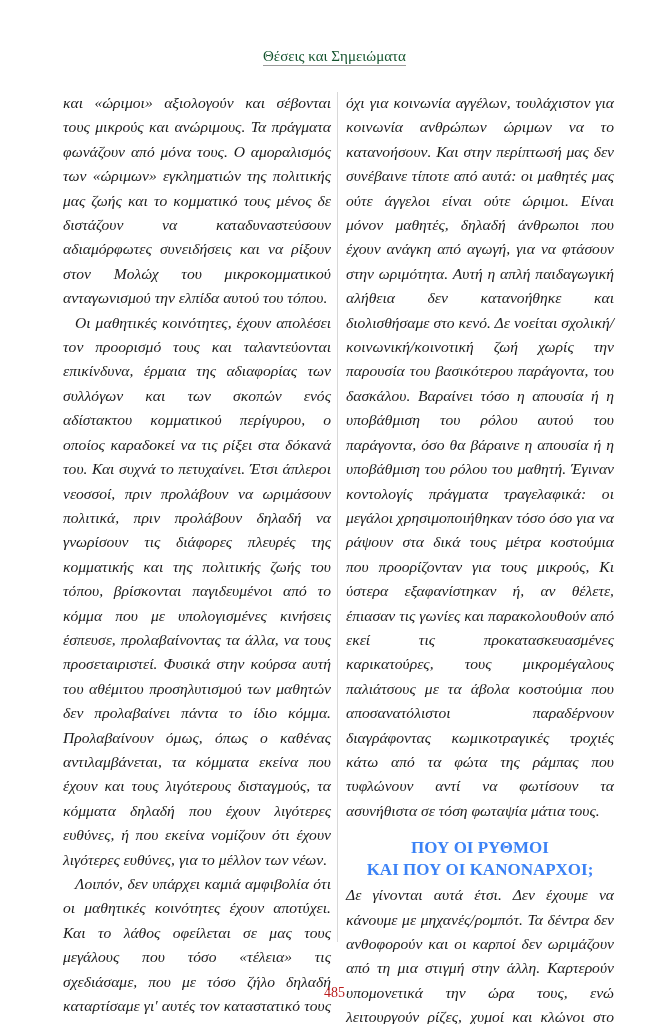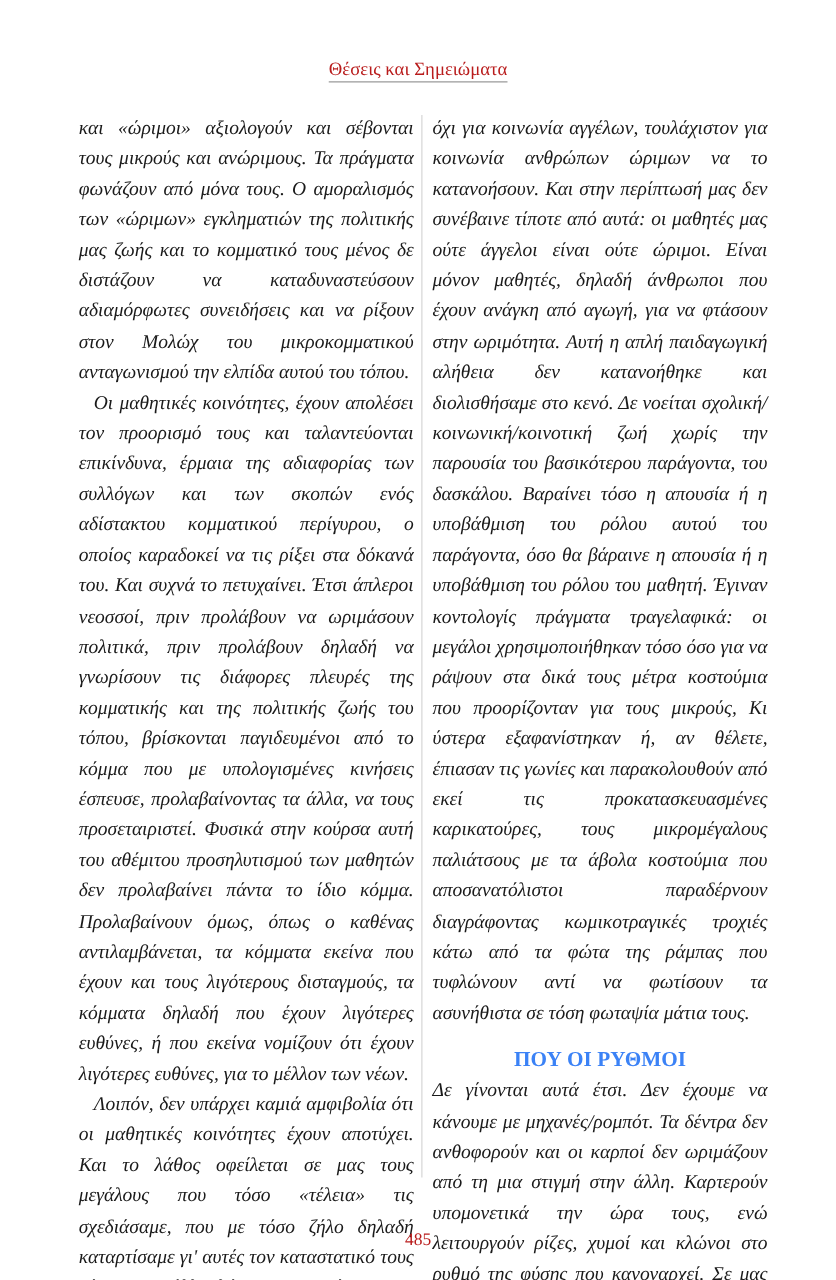--- a/index.html
+++ b/index.html
@@ -1,17 +1,17 @@
 <!DOCTYPE html>
 <html><head>
 <meta charset="utf-8">
 <style>
   html, body { margin: 0; padding: 0; background: #ffffff; }
   body { width: 669px; height: 1024px; position: relative; overflow: hidden; font-family: "Liberation Serif", "DejaVu Serif", serif; color: #1a1a1a; }
-  .running-head { position: absolute; top: 48px; left: 0; width: 669px; text-align: center; font-size: 15px; color: #b91c1c; }
+  .running-head { position: absolute; top: 48px; left: 0; width: 669px; text-align: center; font-size: 15px; color: #14532d; }
   .running-head span { border-bottom: 1px solid #9a9a9a; padding-bottom: 1px; }
   .col { position: absolute; top: 91px; width: 268px; font-style: italic; font-size: 15.6px; line-height: 24.4px; text-align: justify; }
   .col-left { left: 63px; }
   .col-right { left: 346px; }
   .col p { margin: 0; text-indent: 0; }
   .col p.indent { text-indent: 12px; }
   .divider { position: absolute; left: 337px; top: 92px; width: 1px; height: 850px; background: #d8d8d8; }
   .heading { font-style: normal; font-weight: bold; text-align: center; color: #3b82f6; font-size: 17px; line-height: 22px; margin: 14px 0 2px 0; }
   .page-number { position: absolute; top: 985px; left: 0; width: 669px; text-align: center; font-size: 14px; color: #b91c1c; }
 </style>
@@ -25,17 +25,18 @@
   <p class="indent">Οι μαθητικές κοινότητες, έχουν απολέσει τον προορισμό τους και ταλαντεύονται επικίνδυνα, έρμαια της αδιαφορίας των συλλόγων και των σκοπών ενός αδίστακτου κομματικού περίγυρου, ο οποίος καραδοκεί να τις ρίξει στα δόκανά του. Και συχνά το πετυχαίνει. Έτσι άπλεροι νεοσσοί, πριν προλάβουν να ωριμάσουν πολιτικά, πριν προλάβουν δηλαδή να γνωρίσουν τις διάφορες πλευρές της κομματικής και της πολιτικής ζωής του τόπου, βρίσκονται παγιδευμένοι από το κόμμα που με υπολογισμένες κινήσεις έσπευσε, προλαβαίνοντας τα άλλα, να τους προσεταιριστεί. Φυσικά στην κούρσα αυτή του αθέμιτου προσηλυτισμού των μαθητών δεν προλαβαίνει πάντα το ίδιο κόμμα. Προλαβαίνουν όμως, όπως ο καθένας αντιλαμβάνεται, τα κόμματα εκείνα που έχουν και τους λιγότερους δισταγμούς, τα κόμματα δηλαδή που έχουν λιγότερες ευθύνες, ή που εκείνα νομίζουν ότι έχουν λιγότερες ευθύνες, για το μέλλον των νέων.</p>
   <p class="indent">Λοιπόν, δεν υπάρχει καμιά αμφιβολία ότι οι μαθητικές κοινότητες έχουν αποτύχει. Και το λάθος οφείλεται σε μας τους μεγάλους που τόσο «τέλεια» τις σχεδιάσαμε, που με τόσο ζήλο δηλαδή καταρτίσαμε γι' αυτές τον καταστατικό τους χάρτη. Με άλλα λόγια ονειρευτήκαμε και ιχνογραφήσαμε στο χαρτί έναν ωραιότατο κανονισμό στηριγμένο πάνω στις αρχές ενός δημοκρατικού συντάγματος προορισμένου, αν</p>
 </div>
 
 <div class="divider"></div>
 
 <div class="col col-right">
   <p>όχι για κοινωνία αγγέλων, τουλάχιστον για κοινωνία ανθρώπων ώριμων να το κατανοήσουν. Και στην περίπτωσή μας δεν συνέβαινε τίποτε από αυτά: οι μαθητές μας ούτε άγγελοι είναι ούτε ώριμοι. Είναι μόνον μαθητές, δηλαδή άνθρωποι που έχουν ανάγκη από αγωγή, για να φτάσουν στην ωριμότητα. Αυτή η απλή παιδαγωγική αλήθεια δεν κατανοήθηκε και διολισθήσαμε στο κενό. Δε νοείται σχολική/κοινωνική/κοινοτική ζωή χωρίς την παρουσία του βασικότερου παράγοντα, του δασκάλου. Βαραίνει τόσο η απουσία ή η υποβάθμιση του ρόλου αυτού του παράγοντα, όσο θα βάραινε η απουσία ή η υποβάθμιση του ρόλου του μαθητή. Έγιναν κοντολογίς πράγματα τραγελαφικά: οι μεγάλοι χρησιμοποιήθηκαν τόσο όσο για να ράψουν στα δικά τους μέτρα κοστούμια που προορίζονταν για τους μικρούς, Κι ύστερα εξαφανίστηκαν ή, αν θέλετε, έπιασαν τις γωνίες και παρακολουθούν από εκεί τις προκατασκευασμένες καρικατούρες, τους μικρομέγαλους παλιάτσους με τα άβολα κοστούμια που αποσανατόλιστοι παραδέρνουν διαγράφοντας κωμικοτραγικές τροχιές κάτω από τα φώτα της ράμπας που τυφλώνουν αντί να φωτίσουν τα ασυνήθιστα σε τόση φωταψία μάτια τους.</p>
   <div class="heading">
     <div>ΠΟΥ ΟΙ ΡΥΘΜΟΙ</div>
+    <div>ΚΑΙ ΠΟΥ ΟΙ ΚΑΝΟΝΑΡΧΟΙ;</div>
   </div>
   <p>Δε γίνονται αυτά έτσι. Δεν έχουμε να κάνουμε με μηχανές/ρομπότ. Τα δέντρα δεν ανθοφορούν και οι καρποί δεν ωριμάζουν από τη μια στιγμή στην άλλη. Καρτερούν υπομονετικά την ώρα τους, ενώ λειτουργούν ρίζες, χυμοί και κλώνοι στο ρυθμό της φύσης που κανοναρχεί. Σε μας πού είναι οι ρυθμοί και πού οι κανονάρχοι; Είναι φανερό ότι αντικαταστάθηκαν από έναν τεχνητό κανονισμό. Που, αφού τον στήσαμε, εί-</p>
 </div>
 
 <div class="page-number">485</div>
 
 </body></html>

